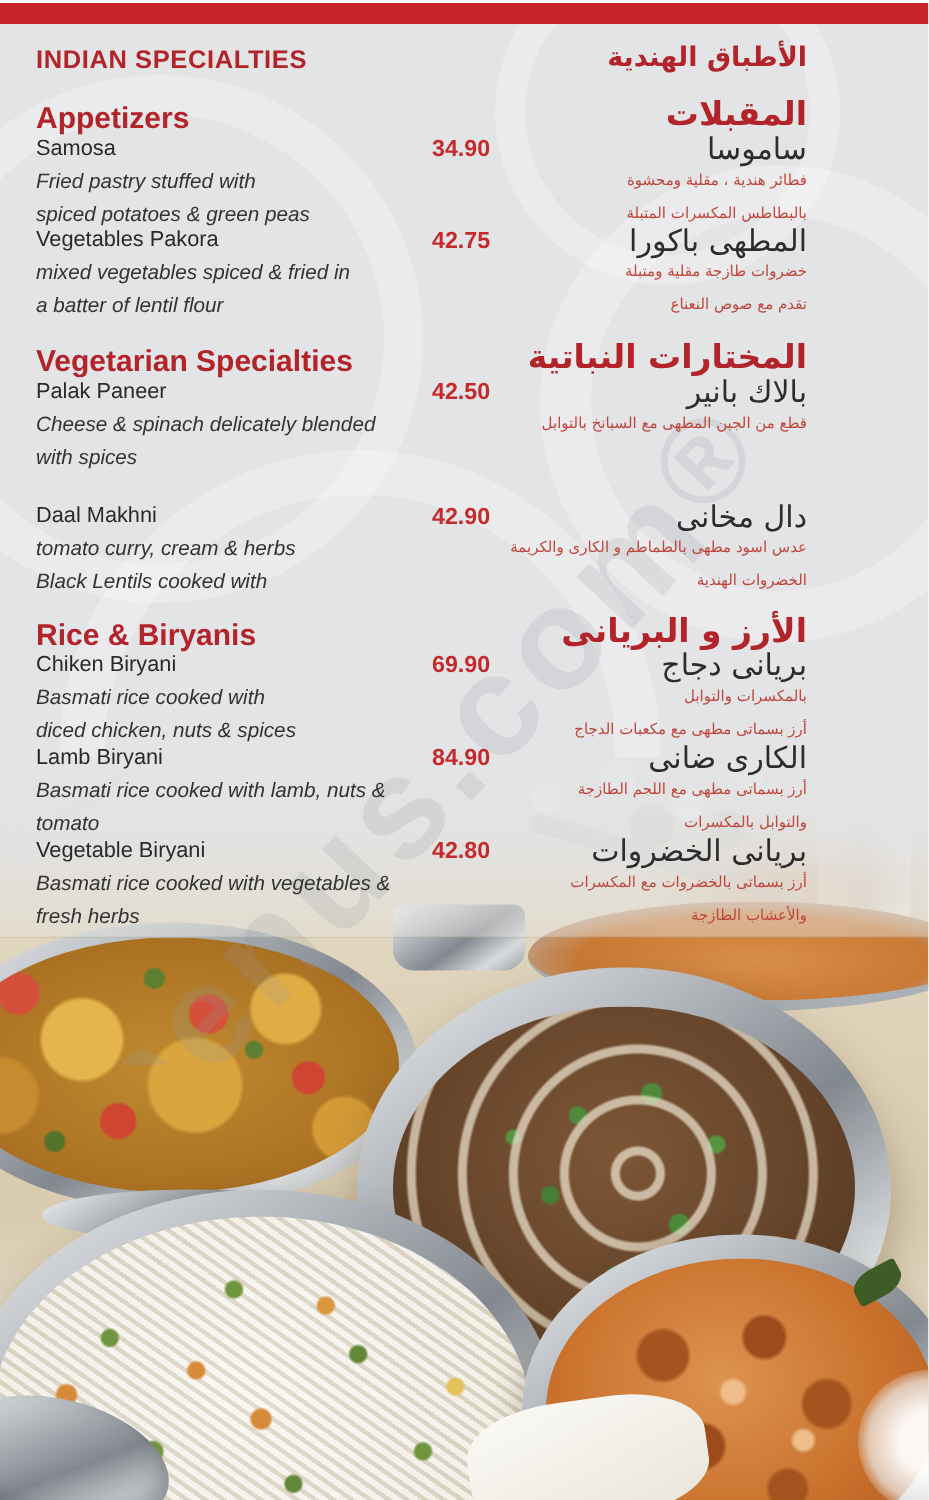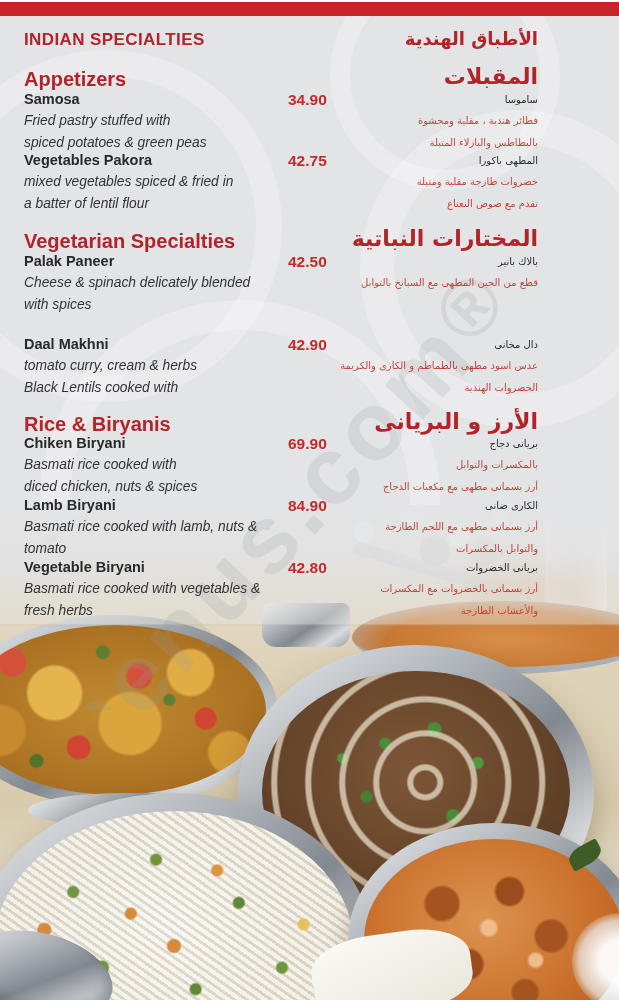--- a/index.html
+++ b/index.html
@@ -22,26 +22,26 @@
   .menu-layer{position:absolute;left:0;top:0;width:562px;height:640px;z-index:5;}
   .hdr-row{position:absolute;left:24px;right:24px;}
   .title-en{position:absolute;left:0;top:0;font-size:17px;font-weight:bold;color:#b2232a;letter-spacing:0.4px;}
   .title-ar{position:absolute;right:0;top:-2px;font-size:18px;font-weight:bold;color:#b2232a;direction:rtl;
             font-family:"DejaVu Sans","Liberation Sans",sans-serif;margin-left:24px;}
   .sec-en{position:absolute;left:0;top:0;font-size:20px;font-weight:bold;color:#b2232a;}
   .sec-ar{position:absolute;right:0;top:-4px;font-size:22px;font-weight:bold;color:#b2232a;direction:rtl;
           font-family:"DejaVu Sans","Liberation Sans",sans-serif;}
   .item{position:absolute;left:24px;right:24px;height:70px;}
   .col-en{position:absolute;left:0;top:0;width:268px;}
-  .name-en{font-size:14.5px;font-weight:bold;color:#28292b;line-height:21px;}
+  .name-en{font-size:14.5px;font-weight:normal;color:#28292b;line-height:21px;}
   .desc-en{font-size:13.8px;font-style:italic;color:#333335;line-height:21.8px;}
   .price{position:absolute;left:264px;top:0;width:72px;font-size:15.5px;font-weight:bold;color:#c42a2c;line-height:21px;}
   .col-ar{position:absolute;right:0;top:0;width:250px;text-align:right;direction:rtl;
           font-family:"DejaVu Sans","Liberation Sans",sans-serif;}
-  .name-ar{font-size:10px;color:#2b2c2e;line-height:21px;}
+  .name-ar{font-size:20px;color:#2b2c2e;line-height:21px;}
   .desc-ar{font-size:10px;color:#c0463c;line-height:21.8px;}
 
   
   .photo{position:absolute;left:0;top:505px;width:619px;height:495px;z-index:3;overflow:hidden;
          background:linear-gradient(180deg,#e2ddd2 0,#e0d5bd 130px,#d8cbae 300px,#e6dfd0 430px,#efeade 495px);}
   .steel{background:linear-gradient(145deg,#eceef0 0%,#b3b8bd 30%,#82888f 55%,#d8dbdd 80%,#9aa0a6 100%);}
   .bowl{position:absolute;border-radius:50%;}
 
   
   .g-flowers{left:320px;top:-6px;width:220px;height:74px;border-radius:50%;
@@ -215,21 +215,21 @@
     <div class="item" style="top:89px;">
       <div class="col-en">
         <div class="name-en">Samosa</div>
         <div class="desc-en">Fried pastry stuffed with</div>
         <div class="desc-en">spiced potatoes &amp; green peas</div>
       </div>
       <div class="price">34.90</div>
       <div class="col-ar">
         <div class="name-ar">ساموسا</div>
         <div class="desc-ar">فطائر هندية ، مقلية ومحشوة</div>
-        <div class="desc-ar">بالبطاطس والبازلاء المتبلة</div>
+        <div class="desc-ar">بالبطاطس المكسرات المتبلة</div>
       </div>
     </div>
 
     <div class="item" style="top:150px;">
       <div class="col-en">
         <div class="name-en">Vegetables Pakora</div>
         <div class="desc-en">mixed vegetables spiced &amp; fried in</div>
         <div class="desc-en">a batter of lentil flour</div>
       </div>
       <div class="price">42.75</div>

